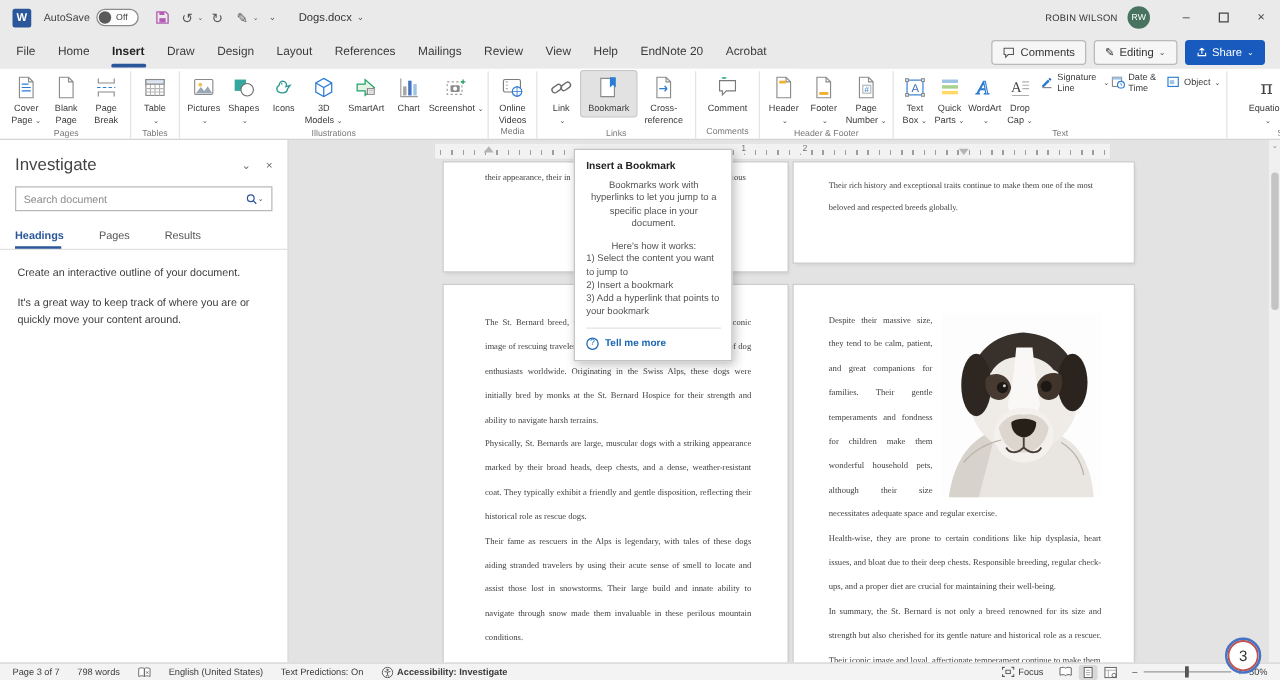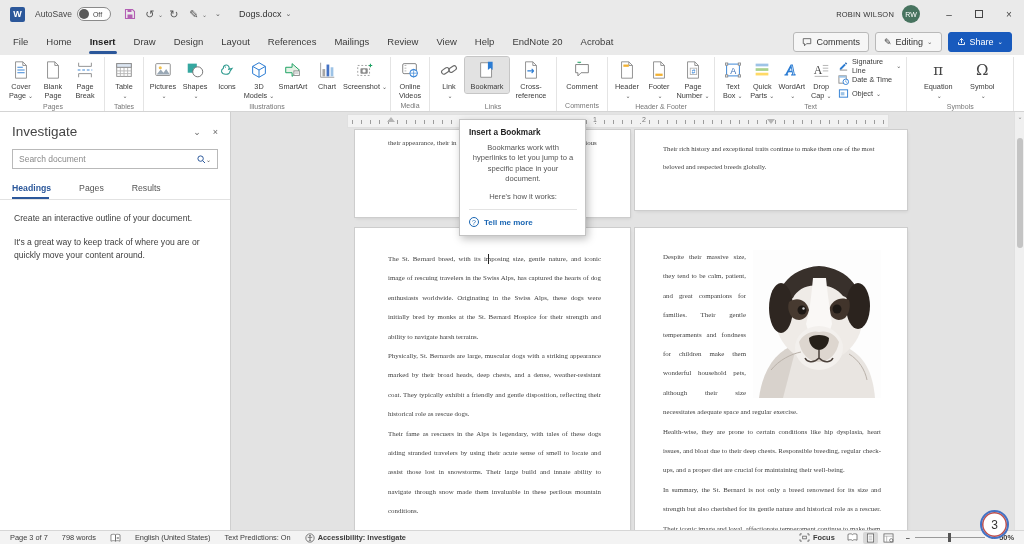--- a/index.html
+++ b/index.html
@@ -54,21 +54,21 @@
   .rglabel{font-size:7px;color:#777;text-align:center;padding:0 2px 2px 2px;}
   .rbtn{display:flex;flex-direction:column;align-items:center;width:36px;padding:2px 1px;
         border-radius:2px;}
   .rbtn.wide{width:44px;}
   .rbtn.narrow{width:32px;}
   .rbtn .ric{height:22px;display:flex;align-items:center;justify-content:center;}
   .rbtn .rlb{font-size:7.3px;color:#3b3b3b;text-align:center;line-height:1.25;margin-top:1px;}
   .dd{font-size:6px;color:#555;}
   .rlb .dd{margin-left:2px;}
   .rbtn.hl{background:#e2e2e2;outline:1px solid #c6c6c6;}
-  .smallcol{display:flex;flex-direction:column;justify-content:flex-start;gap:1px;padding:2px 2px;}
+  .smallcol{display:flex;justify-content:flex-start;gap:1px;padding:2px 2px;}
   .sbtn{display:flex;align-items:center;gap:3px;font-size:7.3px;color:#3b3b3b;height:13px;}
   .glyphic{font-size:15px;color:#444;font-family:"DejaVu Serif",serif;}
   .collapse{display:flex;align-items:flex-end;padding:0 8px 4px 8px;font-size:8px;color:#666;}
   
   .navpane{position:absolute;left:0;top:112px;width:231px;bottom:14px;background:#fff;
            border-right:1px solid #cfcfcf;}
   .nav-head{display:flex;align-items:center;padding:12px 12px 6px 12px;}
   .nav-title{font-size:13.5px;color:#444;font-weight:normal;}
   .nav-hbtns{margin-left:auto;display:flex;gap:12px;font-size:9px;color:#666;}
   .nav-search{margin:4px 12px 10px 12px;height:20px;border:1px solid #b9b9b9;background:#fff;
@@ -121,21 +121,21 @@
   .tt-steps div{font-size:7.6px;color:#555;line-height:1.38;}
   .tt-div{border-top:1px solid #e3e3e3;margin:7px 0 5px 0;}
   .tt-link{display:flex;align-items:center;gap:5px;font-size:8px;color:#1a66b3;font-weight:bold;padding:2px 0;}
   .qmark{width:10px;height:10px;border:1px solid #1a66b3;border-radius:50%;display:flex;align-items:center;
          justify-content:center;font-size:7px;font-weight:normal;}
   
   .statusbar{position:absolute;left:0;bottom:0;width:1024px;height:14px;background:#f3f3f3;
              border-top:1px solid #d6d6d6;display:flex;align-items:center;font-size:7.4px;color:#3b3b3b;
              padding:0 10px;gap:14px;justify-content:flex-end;}
   .sb-item{display:flex;align-items:center;gap:3px;white-space:nowrap;}
-  .sb-right{margin-left:auto;display:flex;align-items:center;gap:10px;font-weight:bold;}
+  .sb-right{margin-left:auto;display:flex;align-items:center;gap:10px;}
   .viewicons{display:flex;align-items:center;gap:3px;}
   .vicon{width:15px;height:12px;display:flex;align-items:center;justify-content:center;border-radius:2px;}
   .vicon.sel{background:#d8d8d8;}
   .zoomctl{display:flex;align-items:center;gap:5px;}
   .ztrack{position:relative;width:70px;height:1px;background:#9a9a9a;}
   .ztrack .zc{position:absolute;left:50%;top:-2px;width:1px;height:5px;background:#9a9a9a;}
   .ztrack .zthumb{position:absolute;left:33px;top:-4px;width:3px;height:9px;background:#555;}
   svg{display:block;}
 </style>
 </head>
@@ -646,20 +646,25 @@
       <span class="thumb"></span>
     </div>
   </div>
 
   <div class="tooltip">
     <div class="tt-title">Insert a Bookmark</div>
     <div class="tt-body">
       <p>Bookmarks work with hyperlinks to let you jump to a specific place in your document.</p>
       <p style="margin-bottom:0;">Here's how it works:</p>
     </div>
+    <div class="tt-steps">
+      <div>1) Select the content you want to jump to</div>
+      <div>2) Insert a bookmark</div>
+      <div>3) Add a hyperlink that points to your bookmark</div>
+    </div>
     <div class="tt-div"></div>
     <div class="tt-link">
       <span class="qmark">?</span>
       <span>Tell me more</span>
     </div>
   </div>
 
   <div class="badge">
       <span>3</span>
     </div>

